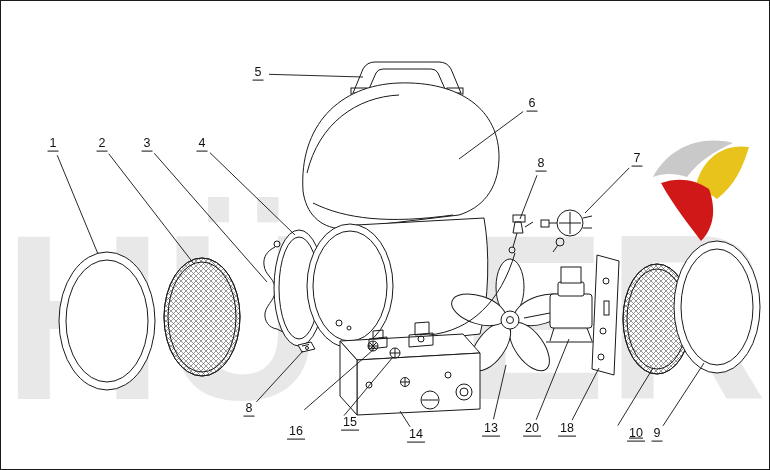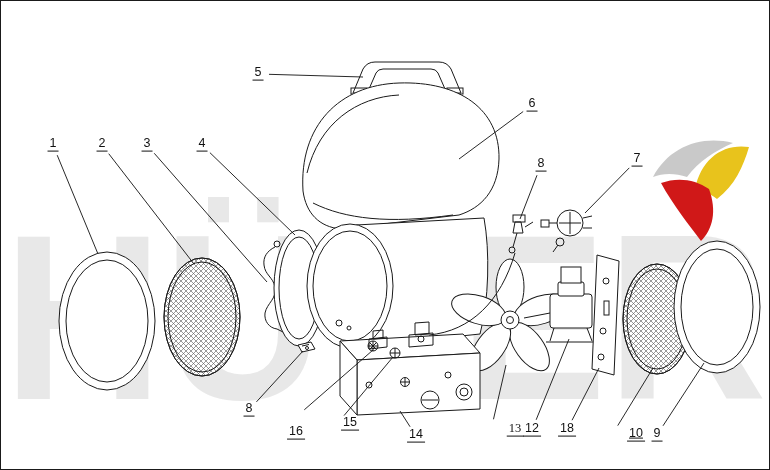--- a/index.html
+++ b/index.html
@@ -207,21 +207,21 @@
       <div class="part-label" style="left: 101px; top: 144px;">2</div>
       <div class="part-label" style="left: 146px; top: 144px;">3</div>
       <div class="part-label" style="left: 201px; top: 144px;">4</div>
       <div class="part-label" style="left: 257px; top: 73px;">5</div>
       <div class="part-label" style="left: 531px; top: 104px;">6</div>
       <div class="part-label" style="left: 636px; top: 159px;">7</div>
       <div class="part-label" style="left: 540px; top: 164px;">8</div>
       <div class="part-label" style="left: 656px; top: 434px;">9</div>
       <div class="part-label" style="left: 635px; top: 434px; text-decoration: underline;">10</div>
       <div class="part-label" style="left: 566px; top: 429px;">18</div>
-      <div class="part-label" style="left: 531px; top: 429px;">12</div>
-      <div class="part-label" style="left: 514px; top: 429px; font-family: Liberation Serif, serif;">13</div>
+      <div class="part-label" style="left: 531px; top: 429px;">20</div>
+      <div class="part-label" style="left: 490px; top: 429px;">13</div>
       <div class="part-label" style="left: 415px; top: 435px; text-align: center;">14</div>
       <div class="part-label" style="left: 349px; top: 423px;">15</div>
       <div class="part-label" style="left: 295px; top: 432px;">16</div>
       <div class="part-label" style="left: 248px; top: 409px;">8</div>
     </div>
 
 </div>
 
 </body></html>

